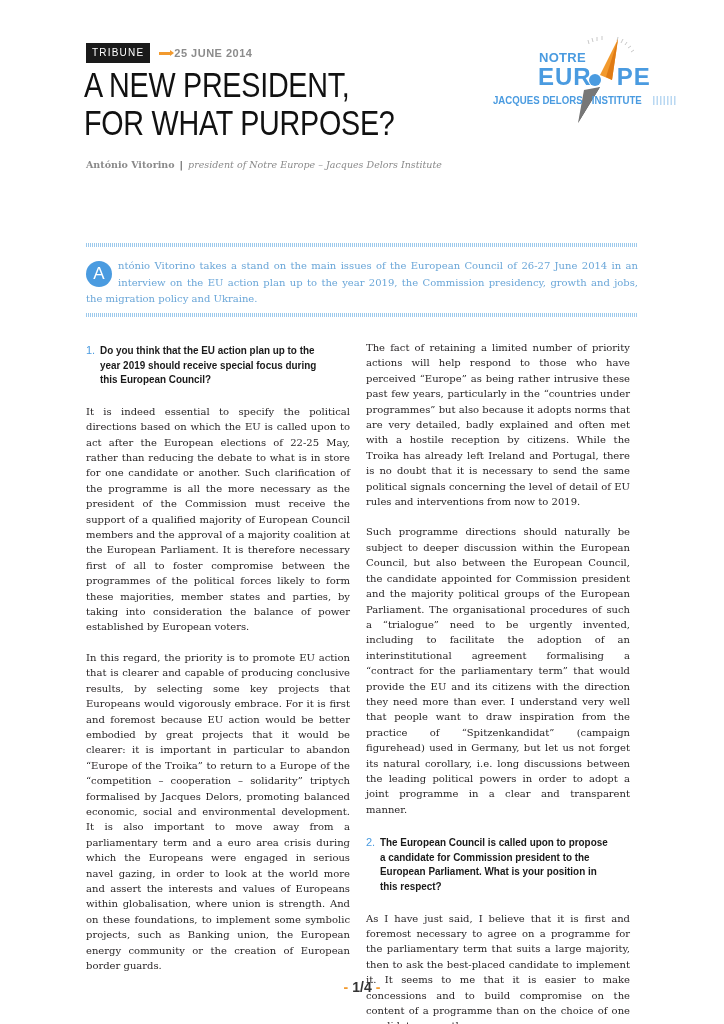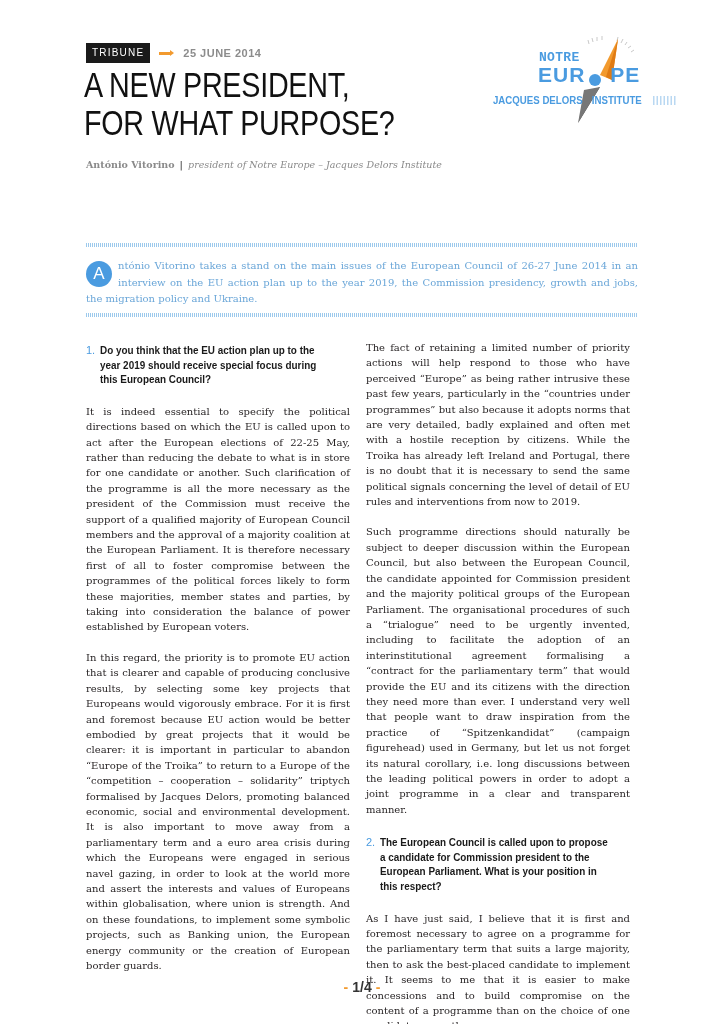--- a/index.html
+++ b/index.html
@@ -2,32 +2,32 @@
 <html><head>
 <meta charset="utf-8">
 <style>
   html, body { margin: 0; padding: 0; background: #ffffff; }
   body { width: 724px; height: 1024px; position: relative; overflow: hidden; font-family: "DejaVu Serif", serif; color: #231f20; }
 
   .tag-row { position: absolute; left: 86px; top: 43px; display: flex; align-items: center; }
   .tag { background: #1a1a1a; color: #fff; font-family: "Liberation Sans", sans-serif; font-weight: normal; font-size: 10px; letter-spacing: 1.2px; padding: 3px 6px 3px 6px; line-height: 14px; }
   .tag-arrow { width: 12px; height: 3px; background: #f29a2e; margin-left: 9px; position: relative; }
   .tag-arrow::after { content: ""; position: absolute; right: -3px; top: -2px; border-left: 4px solid #f29a2e; border-top: 3.5px solid transparent; border-bottom: 3.5px solid transparent; }
-  .tag-date { font-family: "Liberation Sans", sans-serif; font-weight: bold; font-size: 11px; color: #8c8c8c; margin-left: 12px; letter-spacing: 0.5px; }
+  .tag-date { font-family: "Liberation Sans", sans-serif; font-weight: bold; font-size: 11px; color: #8c8c8c; margin-left: 3px; letter-spacing: 0.5px; }
 
   .title { position: absolute; left: 84px; top: 66px; margin: 0; font-family: "Liberation Sans", sans-serif; font-weight: normal; font-size: 35px; line-height: 38px; color: #111; transform: scaleX(0.82); transform-origin: left top; letter-spacing: -0.3px; white-space: nowrap; }
 
   .byline { position: absolute; left: 86px; top: 159px; font-size: 9.5px; color: #8a8a8a; white-space: nowrap; }
   .byline .name { font-weight: bold; }
   .byline .sep { color: #555; font-weight: bold; margin: 0 2px; }
   .byline .role { font-style: italic; }
 
   .logo { position: absolute; left: 488px; top: 28px; width: 200px; height: 100px; }
-  .logo .notre { position: absolute; left: 51px; top: 22px; font-family: Liberation Mono, monospace; font-weight: bold; font-size: 13px; color: #4a9be0; letter-spacing: 0.3px; }
-  .logo .europe { position: absolute; left: 50px; top: 35px; font-family: "Liberation Sans", sans-serif; font-weight: bold; font-size: 21px; color: #4a9be0; letter-spacing: 1px; }
+  .logo .notre { position: absolute; left: 51px; top: 22px; font-family: Liberation Sans, sans-serif; font-weight: bold; font-size: 13px; color: #4a9be0; letter-spacing: 0.3px; }
+  .logo .europe { position: absolute; left: 50px; top: 35px; font-family: "Liberation Sans", sans-serif; font-weight: bold; font-size: 24px; color: #4a9be0; letter-spacing: 1px; }
   .logo .jdi { position: absolute; left: 5px; top: 66px; font-family: "Liberation Sans", sans-serif; font-weight: bold; font-size: 10.5px; color: #4a9be0; white-space: nowrap; transform: scaleX(0.92); transform-origin: left top; }
   .logo svg { position: absolute; left: 0; top: 0; }
 
   .rule { position: absolute; left: 86px; width: 552px; height: 4px;
           background: repeating-linear-gradient(90deg, #9cc9ec 0px, #9cc9ec 1px, transparent 1px, transparent 2px); }
 
   .lead { position: absolute; left: 86px; top: 258px; width: 552px; font-size: 10px; line-height: 16.5px; color: #6aa6d8; text-align: justify; }
   .dropcap { float: left; width: 26px; height: 26px; border-radius: 50%; background: #4a9be0; color: #fff; font-family: "Liberation Sans", sans-serif; font-size: 17px; line-height: 26px; text-align: center; margin: 3px 6px 0 0; }
 
   .col { position: absolute; width: 272px; font-size: 10px; line-height: 15.4px; text-align: justify; color: #231f20; }

